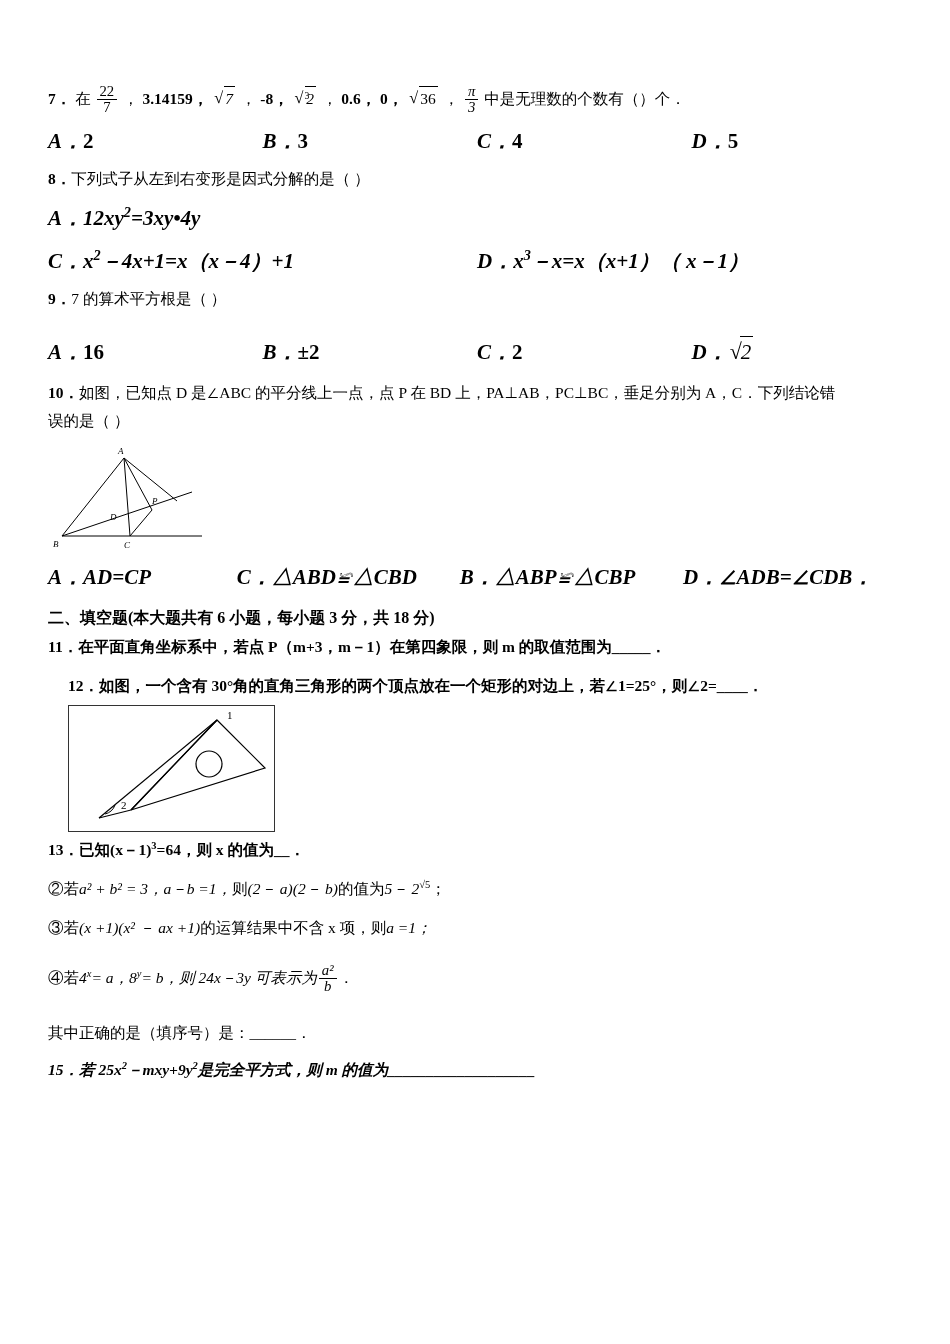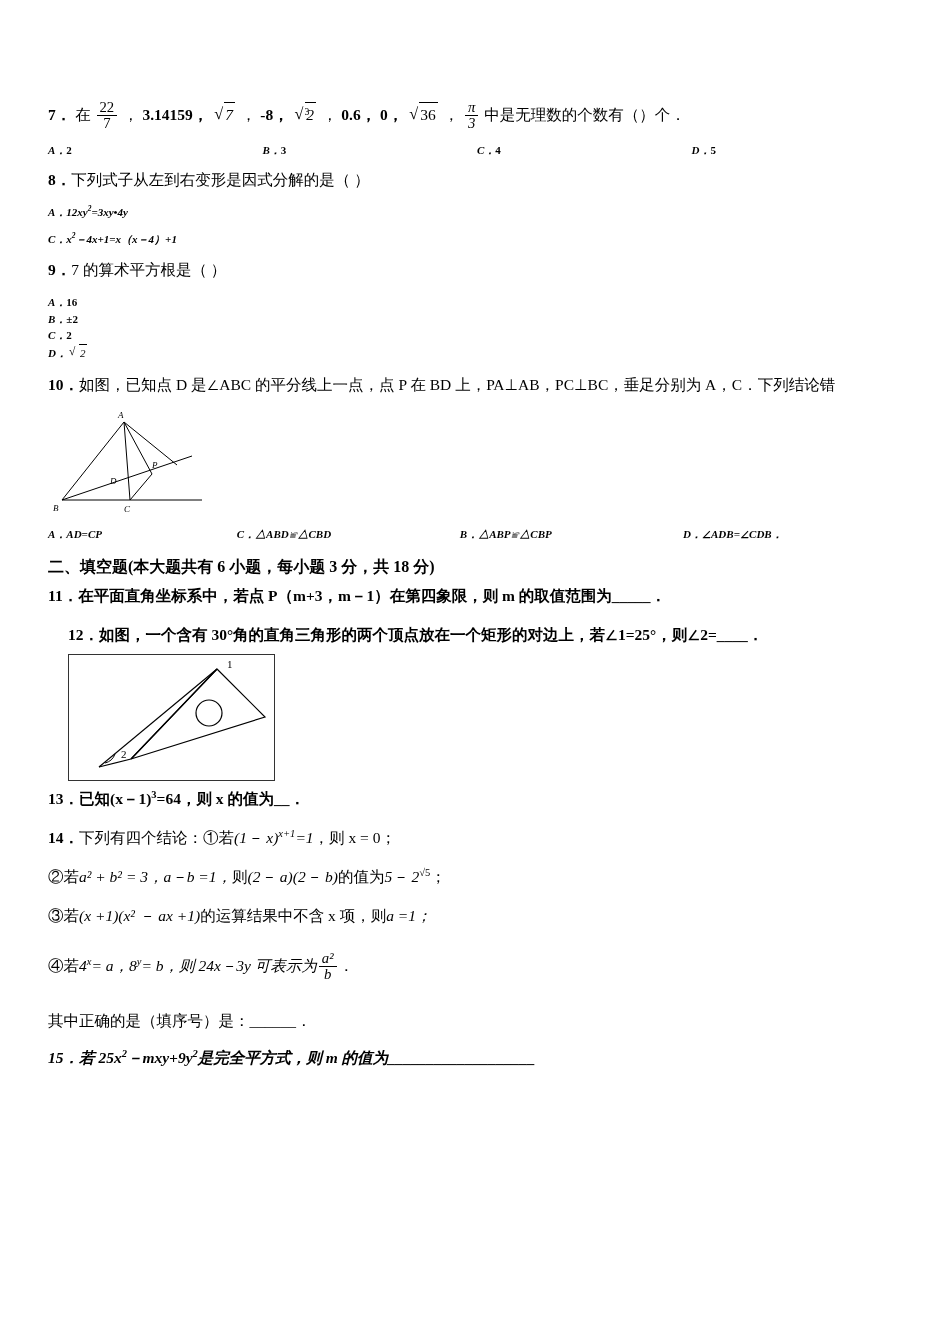--- a/index.html
+++ b/index.html
@@ -18,40 +18,41 @@
   .page {
     position: absolute;
     left: 0; top: 0;
     width: 950px;
     height: 1344px;
     padding: 0;
   }
   .content {
     position: absolute;
     left: 48px;
-    top: 100px;
+    top: 84px;
     width: 858px;
   }
   .q {
     margin-bottom: 2px;
     font-size: 15.5px;
     line-height: 1.5;
   }
   .qline {
     display: block;
     font-size: 15.5px;
     line-height: 1.6;
   }
   .bold { font-weight: bold; }
   .ital { font-style: italic; font-family: "Liberation Serif", serif; }
   .opts {
     display: flex;
     width: 100%;
     margin: 10px 0 10px 0;
-    font-size: 11px;
+    font-size: 21px;
+    align-items: flex-end;
   }
   .opts > div { flex: 1 1 25%; }
   .opts.two > div { flex: 1 1 50%; }
   .opt-label { font-weight: bold; font-style: italic; }
   
   .frac {
     display: inline-block;
     vertical-align: -0.55em;
     text-align: center;
     font-size: 0.95em;
@@ -150,39 +151,41 @@
 
     <div class="q">
       <div class="qline">
         <span class="bold">8．</span><span>下列式子从左到右变形是因式分解的是（      ）</span>
       </div>
       <div class="opts two">
         <div><span class="opt-label">A．</span><span class="bold ital" id="q8a">12xy<sup>2</sup>=3xy•4y</span></div>
       </div>
       <div class="opts two">
         <div><span class="opt-label">C．</span><span class="bold ital" id="q8c">x<sup>2</sup>－4x+1=x（x－4）+1</span></div>
+        <div><span class="opt-label">D．</span><span class="bold ital" id="q8d">x<sup>3</sup>－x=x（x+1）（ x－1）</span></div>
       </div>
     </div>
 
     <div class="q">
       <div class="qline">
         <span class="bold">9．</span><span>7 的算术平方根是（      ）</span>
       </div>
-      <div class="opts" style="margin-top:12px;flex-direction:column;">
+      <div class="opts" style="margin-top:24px;">
         <div><span class="opt-label">A．</span><span class="bold">16</span></div>
         <div><span class="opt-label">B．</span><span class="bold">±2</span></div>
         <div><span class="opt-label">C．</span><span class="bold">2</span></div>
         <div><span class="opt-label">D．</span><span class="rad"><span class="radicand ital">2</span></span></div>
       </div>
     </div>
 
     <div class="q" style="margin-top:12px;">
       <div class="qline">
         <span class="bold">10．</span><span>如图，已知点 D 是∠ABC 的平分线上一点，点 P 在 BD 上，PA⊥AB，PC⊥BC，垂足分别为 A，C．下列结论错</span>
       </div>
+      <div class="qline" style="margin-top:4px;">误的是（    ）</div>
 
       <div class="fig10">
         <svg width="180" height="110" viewBox="0 0 180 110">
 
           <line x1="10" y1="94" x2="72" y2="16" stroke="#000" stroke-width="1"></line>
           <line x1="10" y1="94" x2="150" y2="94" stroke="#000" stroke-width="1"></line>
           <line x1="72" y1="16" x2="78" y2="94" stroke="#000" stroke-width="1"></line>
 
           <line x1="10" y1="94" x2="140" y2="50" stroke="#000" stroke-width="1"></line>
 
@@ -235,23 +238,20 @@
       </div>
     </div>
 
     <div class="q" style="margin-top:6px;">
       <div class="qline">
         <span class="bold">13．</span><span class="bold">已知(x－1)</span><sup class="bold">3</sup><span class="bold">=64，则 x 的值为__．</span>
       </div>
     </div>
 
     <div class="q" style="margin-top:14px;">
-      <div class="qline">
-        <span class="bold">14．</span><span>下列有四个结论：</span><span>①若</span><span class="ital">(1－ x)</span><sup class="ital">x+1</sup><span class="ital">=1</span><span>，则 x = 0；</span>
-      </div>
 
       <div class="q14sub qline">
         <span>②若</span><span class="ital">a² + b² = 3</span><span class="ital">，a－b =1，</span><span>则</span><span class="ital">(2－ a)(2－ b)</span><span>的值为</span><span class="ital">5－ 2</span><sup>√5</sup><span>；</span>
       </div>
 
       <div class="q14sub qline">
         <span>③若</span><span class="ital">(x +1)</span><span class="ital">(x² － ax +1)</span><span>的运算结果中不含 x 项，则</span><span class="ital">a =1；</span>
       </div>
 
       <div class="q14sub qline" style="margin-top:22px;">

